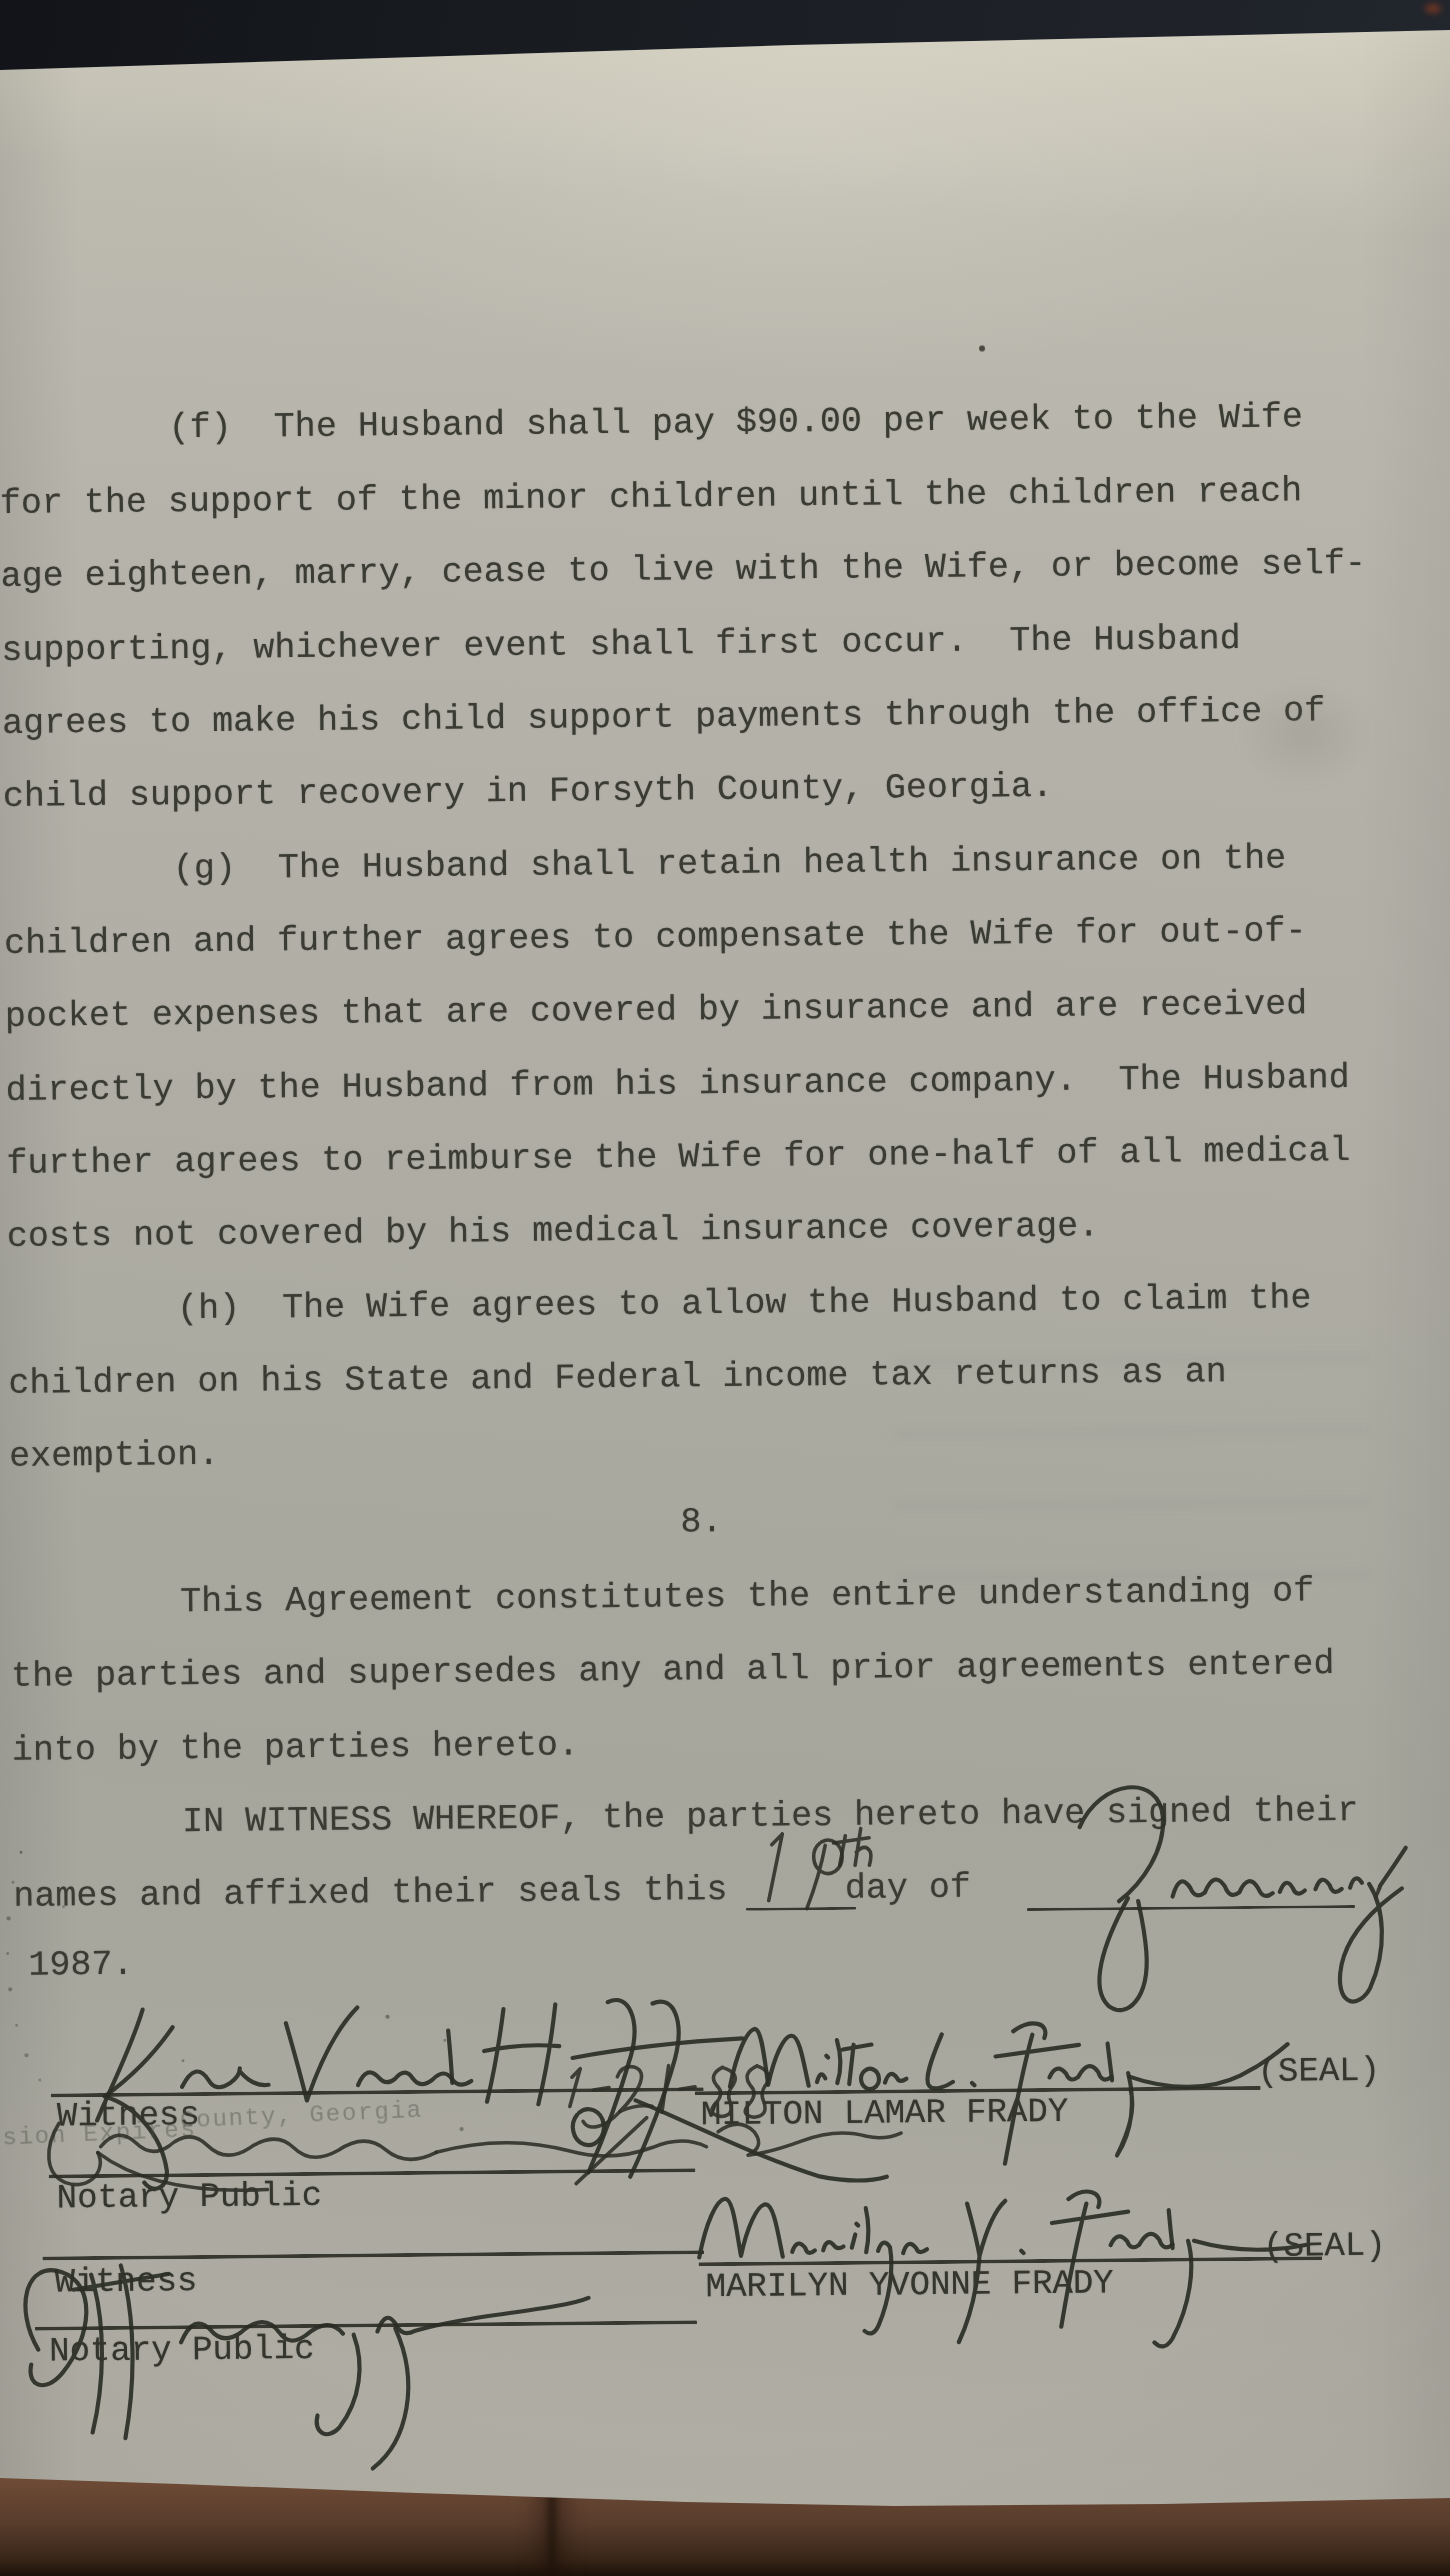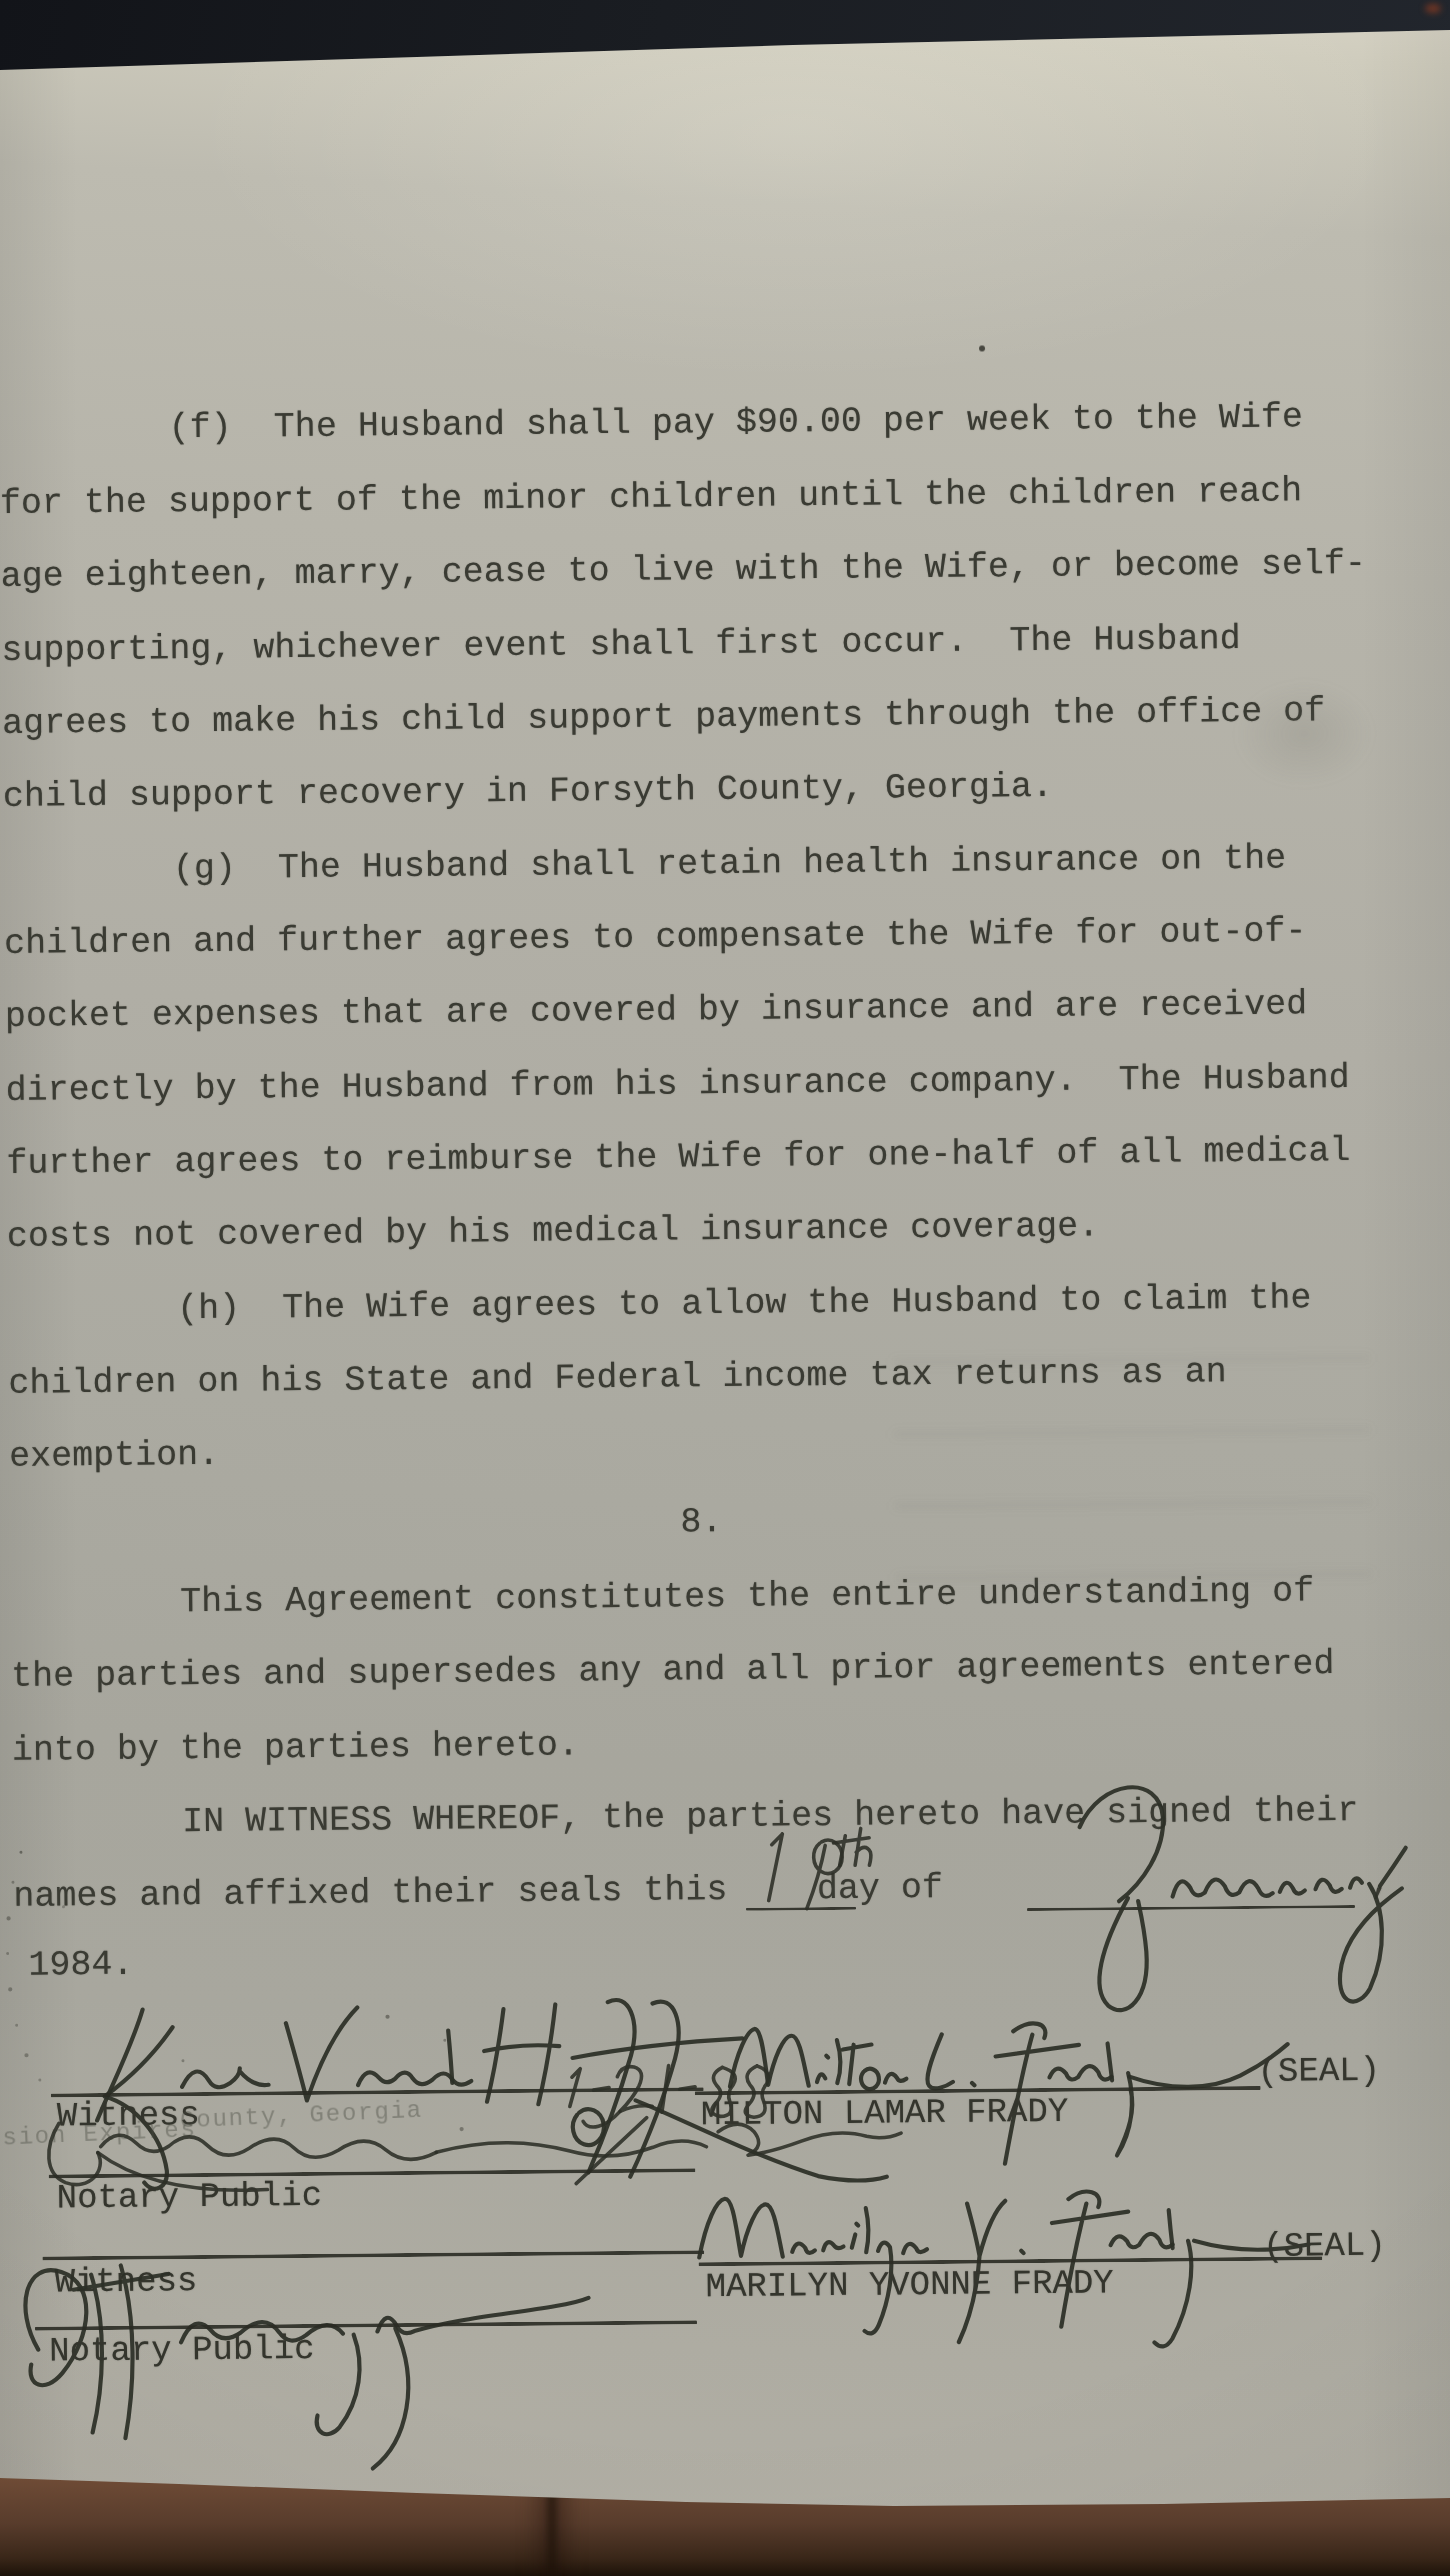--- a/index.html
+++ b/index.html
@@ -89,24 +89,24 @@
 
     <div class="t" style="left:680px;top:1504px">8.</div>
 
     <div class="t" style="left:179px;top:1579px">This Agreement constitutes the entire understanding of</div>
     <div class="t" style="left:9.5px;top:1652px">the parties and supersedes any and all prior agreements entered</div>
     <div class="t" style="left:9.5px;top:1726px">into by the parties hereto.</div>
 
     <div class="t" style="left:179px;top:1799px">IN WITNESS WHEREOF, the parties hereto have signed their</div>
     <div class="t" style="left:9.5px;top:1872px">names and affixed their seals this</div>
     <div class="ul thin" style="left:742px;top:1908px;width:110px"></div>
-    <div class="t" style="left:813px;top:1872px">day of</div>
+    <div class="t" style="left:841px;top:1872px">day of</div>
     <div class="ul thin" style="left:1023px;top:1911px;width:328px"></div>
     <div class="t" style="left:1366px;top:1872px">,</div>
-    <div class="t" style="left:24px;top:1941px">1984.</div>
+    <div class="t" style="left:24px;top:1941px">1987.</div>
 
     <svg class="sig light" style="left:748px;top:1819px" width="131" height="101" viewBox="0 0 220 170">
       <path d="M28,138 L52,26 M34,44 L52,26"></path>
       <path d="M118,40 a24,28 0 1,1 -3,2 M124,46 C116,86 104,122 92,152"></path>
       <path d="M158,30 L148,80 M184,18 L174,80 M138,42 L198,34 M176,58 Q192,42 200,58 Q202,66 198,80"></path>
     </svg>
 
     <svg class="sig" style="left:990px;top:1759px" width="417" height="280" viewBox="0 0 700 470">
       <path d="M145,120 C180,40 280,30 285,105 C288,160 250,215 210,245"></path>
       <path d="M225,240 C180,320 160,390 190,420 C220,445 260,410 255,330 C252,290 245,260 242,245"></path>

